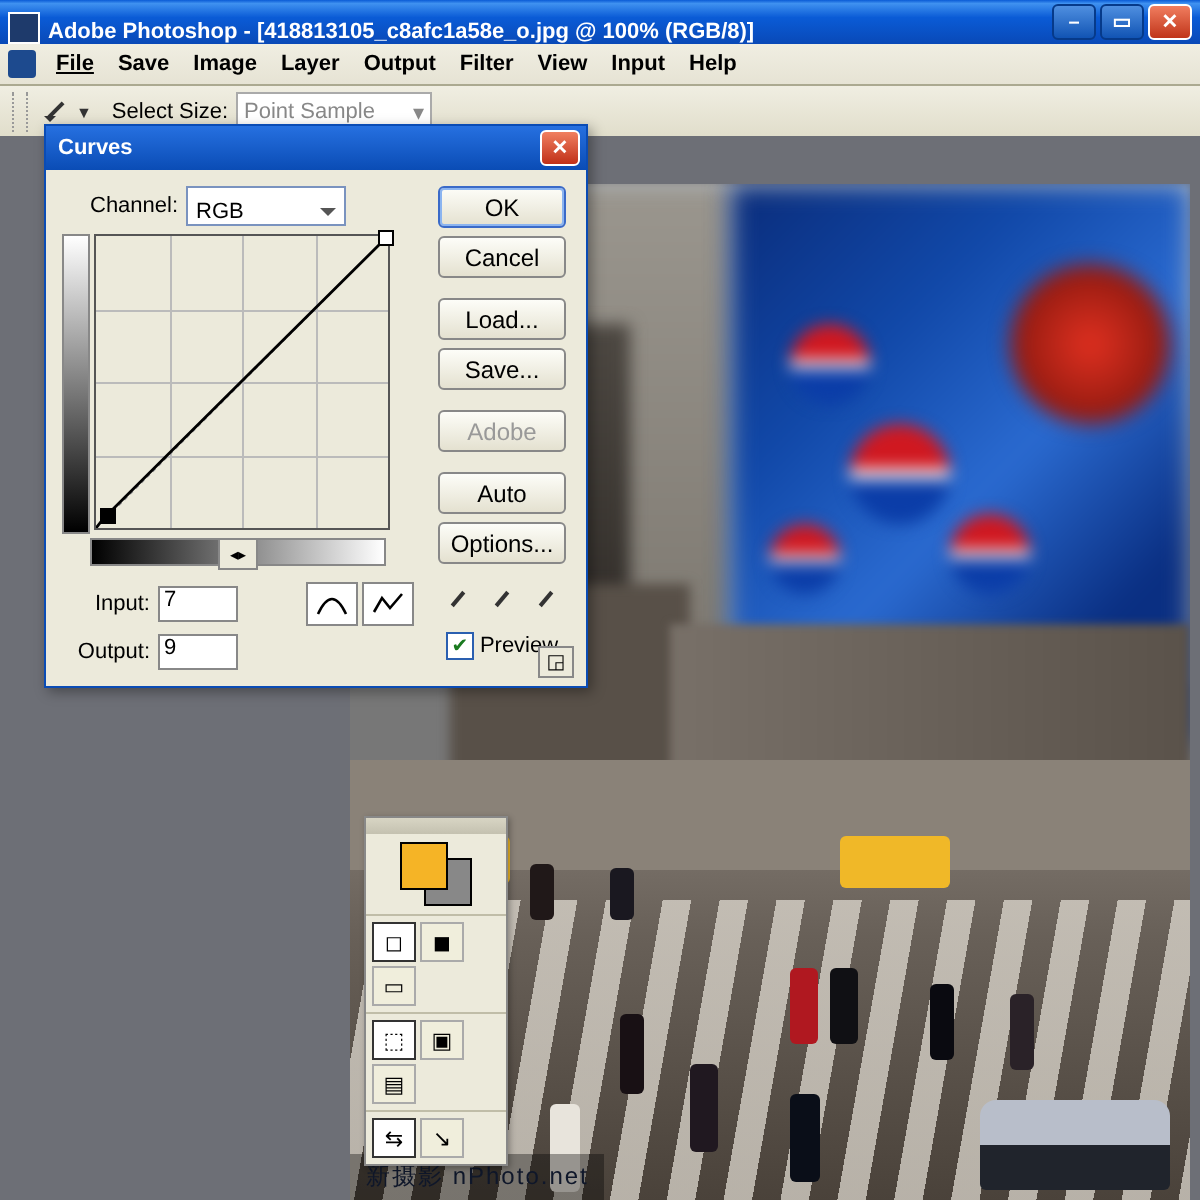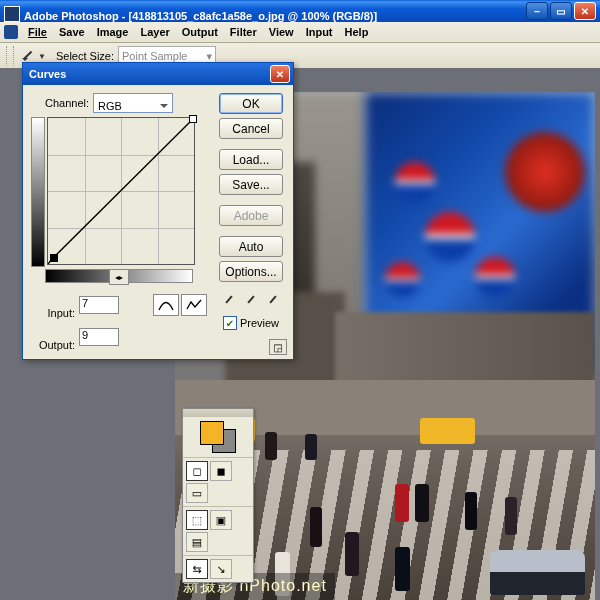--- a/index.html
+++ b/index.html
@@ -32,21 +32,21 @@
   .bldg-left{position:absolute;top:0;left:0;width:190px;height:240px;background:linear-gradient(to bottom,#9a968e,#7d7870);filter:blur(5px);}
   .bldg-l2{position:absolute;top:70px;left:30px;width:110px;height:170px;background:linear-gradient(to bottom,#4d4842,#2f2b27);filter:blur(4px);}
   .bldg-mid{position:absolute;top:200px;left:50px;width:120px;height:140px;background:#585048;filter:blur(3px);}
   .bldg-mid2{position:absolute;top:220px;left:160px;right:0;height:150px;background:linear-gradient(to right,#787068,#5a524a);filter:blur(2px);}
   .street{position:absolute;bottom:0;left:0;right:0;height:220px;background:linear-gradient(to bottom,#888078 0%,#686058 40%,#4a423a 100%);}
   .cross{position:absolute;bottom:0;left:0;right:0;height:150px;background:repeating-linear-gradient(100deg,transparent 0 14px,rgba(230,225,215,0.7) 14px 28px);}
   .sidewalk{position:absolute;top:320px;left:0;right:0;height:55px;background:#8a8278;}
   .figure{position:absolute;width:12px;border-radius:3px;}
   .taxi{position:absolute;top:326px;background:#f0b828;border-radius:3px;}
   .car{position:absolute;bottom:5px;right:10px;width:95px;height:45px;background:linear-gradient(to bottom,#b8beca 50%,#20242c 50%);border-radius:8px 8px 3px 3px;}
-  .watermark{position:absolute;bottom:0;left:0;background:rgba(0,0,0,0.35);color:#fef9c3;font-size:16px;padding:3px 8px;letter-spacing:1px;margin-top:21px;}
+  .watermark{position:absolute;bottom:0;left:0;background:rgba(0,0,0,0.35);color:#0f172a;font-size:12px;padding:3px 8px;letter-spacing:1px;margin-top:21px;}
   .minipanel{position:absolute;top:340px;left:182px;width:70px;background:#eceadb;border:1px solid #888;box-shadow:1px 1px 3px rgba(0,0,0,0.3);}
   .minihdr{height:8px;background:linear-gradient(to bottom,#d8d5c4,#c4c1b0);}
   .swatch-row{display:flex;justify-content:center;padding:4px;}
   .swatch-fg{width:22px;height:22px;background:#f5b426;border:1px solid #000;position:relative;z-index:2;}
   .swatch-bg{width:22px;height:22px;background:#888;border:1px solid #000;margin-left:-12px;margin-top:8px;}
   .mini-icons{display:flex;flex-wrap:wrap;padding:2px;border-top:1px solid #c0bda8;}
   .mini-icons div{width:20px;height:18px;border:1px solid #aaa;margin:1px;background:#f0eedc;display:flex;align-items:center;justify-content:center;}
   .mini-sel{background:#fff !important;border-color:#333 !important;}
   .dialog{position:absolute;top:62px;left:22px;width:270px;background:#eceadb;border:1px solid #0a4cb5;box-shadow:2px 2px 6px rgba(0,0,0,0.35);}
   .dlg-title{height:22px;background:linear-gradient(to bottom,#2670e0,#0a4cb5);color:#fff;font-weight:bold;display:flex;align-items:center;padding:0 6px;position:relative;font-size:11px;}
@@ -62,21 +62,21 @@
   .grid{width:146px;height:146px;border:1px solid #555;background:#eceadb;position:relative;}
   .grid:before,.grid:after{content:"";position:absolute;background-image:linear-gradient(to right,#bbb 0,#bbb 100%);} 
   .gline{position:absolute;background:#bbb;}
   .gv{top:0;bottom:0;width:1px;}
   .gh{left:0;right:0;height:1px;}
   .curve-line{position:absolute;inset:0;}
   .handle{position:absolute;width:6px;height:6px;background:#fff;border:1px solid #000;}
   .hgrad{width:146px;height:12px;background:linear-gradient(to right,#000,#fff);border:1px solid #888;margin-left:14px;margin-top:2px;position:relative;}
   .hgrad-btn{position:absolute;left:50%;top:-1px;transform:translateX(-50%);width:18px;height:14px;background:#eceadb;border:1px solid #888;display:flex;align-items:center;justify-content:center;font-size:8px;}
   .io-row{display:flex;align-items:center;margin-top:4px;}
-  .io-row label{width:44px;text-align:right;margin-right:4px;margin-top:16px;}
+  .io-row label{width:44px;text-align:right;margin-right:4px;}
   .io-input{width:34px;height:16px;border:1px solid #888;background:#fff;padding:0 2px;}
   .curve-shape-btns{display:flex;margin-left:auto;margin-right:4px;}
   .shape-btn{width:24px;height:20px;border:1px solid #888;background:#fff;margin-left:2px;display:flex;align-items:center;justify-content:center;}
   .dlg-right{width:68px;margin-left:6px;display:flex;flex-direction:column;align-items:center;}
   .dlg-btn{width:62px;height:19px;border:1px solid #888;background:linear-gradient(to bottom,#fdfdf8,#e4e1d0);border-radius:3px;margin-bottom:4px;display:flex;align-items:center;justify-content:center;cursor:default;font-size:12px;}
   .dlg-btn.default{border:1px solid #3a6ac8;box-shadow:inset 0 0 0 1px #8bb4f0;}
   .dlg-btn.disabled{color:#999;}
   .spacer{height:6px;}
   .eyedrops{display:flex;margin-top:8px;}
   .eyedrops div{width:18px;height:16px;margin:0 2px;position:relative;}

